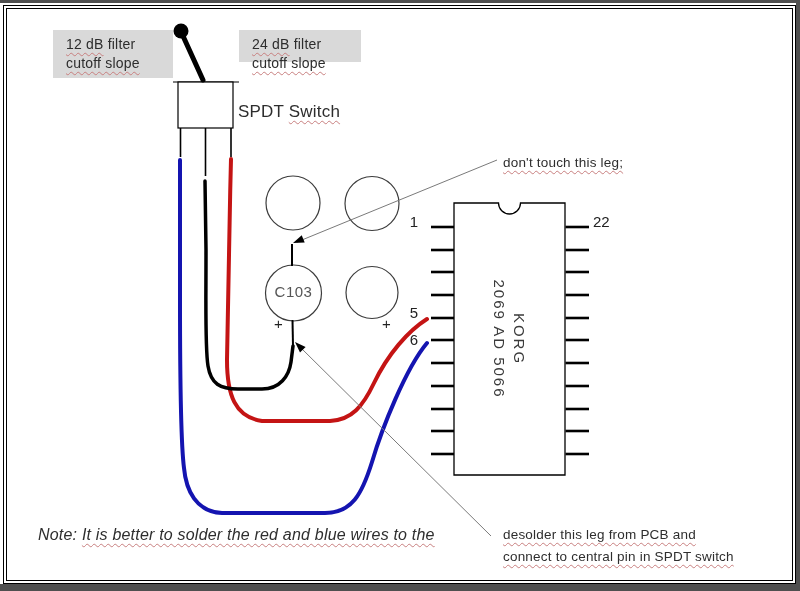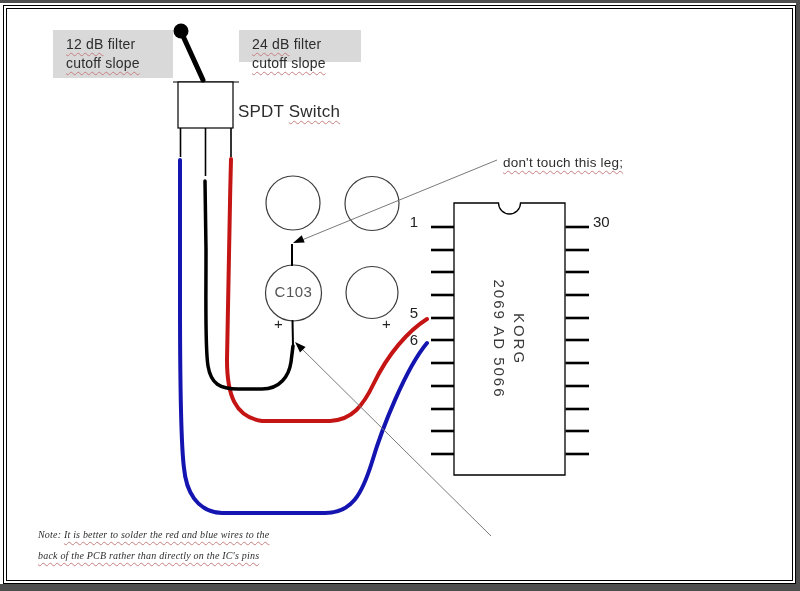--- a/index.html
+++ b/index.html
@@ -14,22 +14,22 @@
         text-decoration-color:#c87f7f;text-decoration-thickness:1px;text-underline-offset:3px;}
   .ann{position:absolute;font-size:13.5px;line-height:20px;letter-spacing:.2px;color:#2e2e2e;}
   .ann2{position:absolute;font-size:13.5px;line-height:22px;letter-spacing:.2px;color:#2e2e2e;}
   .pinlabel{position:absolute;font-size:15px;color:#222;width:16px;text-align:right;}
   .plus{position:absolute;font-size:15px;color:#222;}
   .c103{position:absolute;left:266px;top:283px;width:55px;text-align:center;
         font-size:15px;color:#555;letter-spacing:.5px;}
   .icname{position:absolute;left:509px;top:339px;transform:translate(-50%,-50%) rotate(90deg);
           text-align:center;font-size:15px;line-height:20px;letter-spacing:2px;color:#3a3a3a;white-space:nowrap;}
   .spdt{position:absolute;left:238px;top:102px;font-size:17px;letter-spacing:.2px;}
-  .note{position:absolute;left:38px;top:524px;font-size:10px;line-height:21px;
-        font-style:italic;letter-spacing:.2px;color:#2e2e2e;font-family:Liberation Serif, serif;}
+  .note{position:absolute;left:38px;top:524px;font-size:16px;line-height:21px;
+        font-style:italic;letter-spacing:.2px;color:#2e2e2e;}
 </style>
 </head>
 <body>
 
 <div id="stage">
 
   <div class="strip" style="left:0;top:0;width:800px;height:3px;"></div>
   <div class="strip" style="left:0;top:584px;width:800px;height:7px;"></div>
   <div class="strip" style="left:796px;top:0;width:4px;height:591px;"></div>
 
@@ -99,34 +99,35 @@
     <line x1="565.5" y1="454" x2="589" y2="454" stroke="#000" stroke-width="2.6"></line>
   </svg>
 
   <div class="spdt"><span>SPDT </span><span class="wavy">Switch</span></div>
 
   <div class="c103">C103</div>
   <div class="plus" style="left:274px;top:315px;">+</div>
   <div class="plus" style="left:382px;top:315px;">+</div>
 
   <div class="pinlabel" style="left:402px;top:213px;">1</div>
-  <div class="pinlabel" style="left:593px;top:213px;width:22px;text-align:left;">30</div>
+  <div class="pinlabel" style="left:593px;top:213px;width:22px;text-align:left;">22</div>
   <div class="pinlabel" style="left:402px;top:304px;">5</div>
   <div class="pinlabel" style="left:402px;top:331px;">6</div>
 
   <div class="icname">
     <div>KORG</div>
     <div>2069 AD 5066</div>
   </div>
 
   <div class="ann" style="left:503px;top:137px;margin-top:16px;">
     <div class="wavy">don't touch this leg;</div>
   </div>
 
   <div class="ann2" style="left:503px;top:524px;">
+    <div class="wavy">desolder this leg from PCB and</div>
+    <div class="wavy">connect to central pin in SPDT switch</div>
   </div>
 
   <div class="note">
     <div><span>Note: </span><span class="wavy">It is better to solder the red and blue wires to the</span></div>
-    <div class="wavy">back of the PCB rather than directly on the IC's pins</div>
   </div>
 
 </div>
 
 </body></html>

